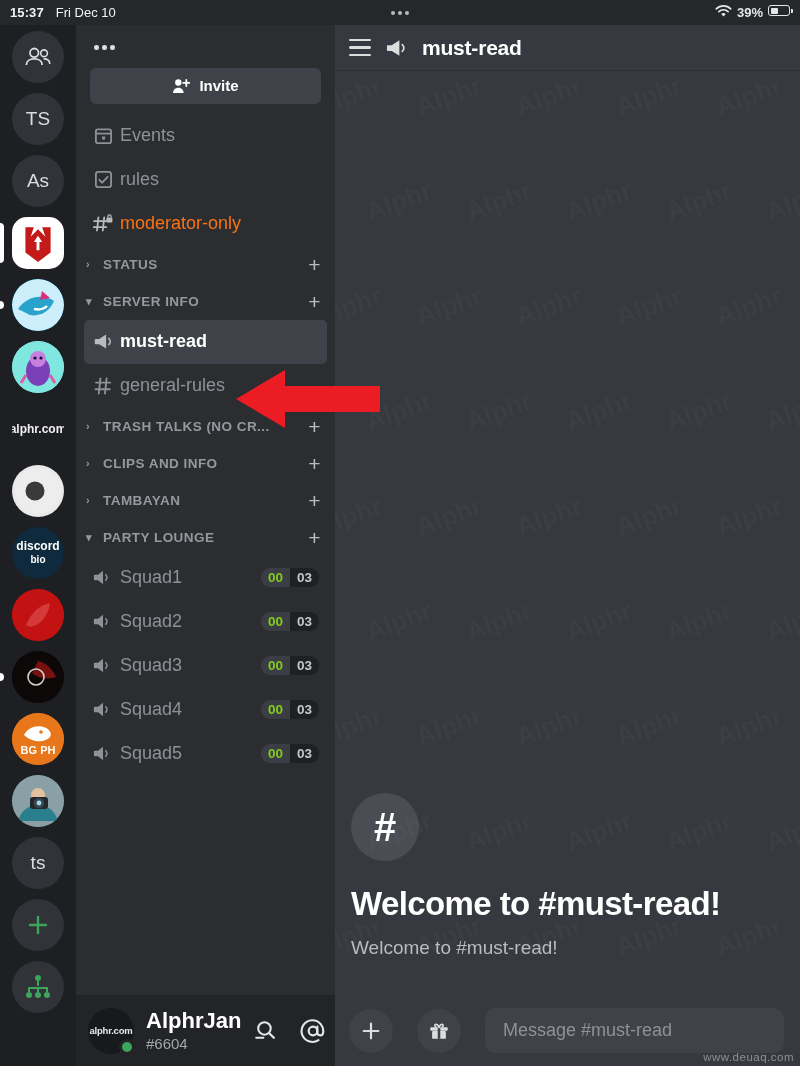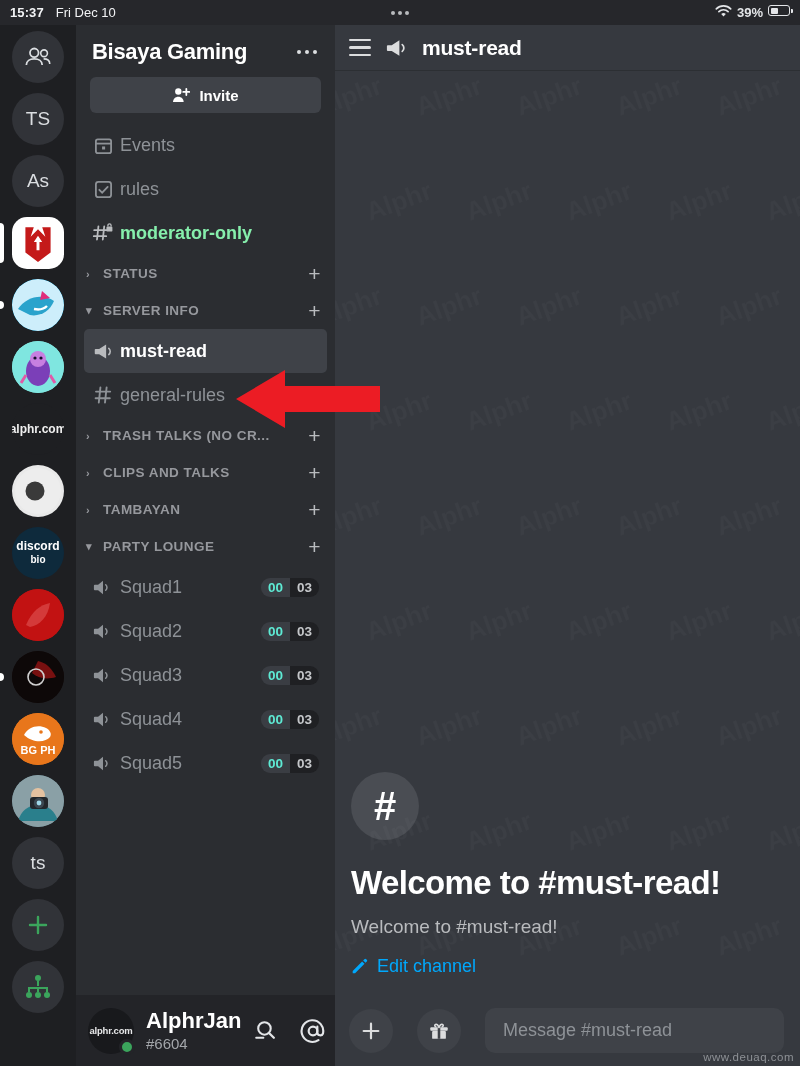--- a/index.html
+++ b/index.html
@@ -83,39 +83,39 @@
   }
 
   .chan-scroll { flex: 1 1 auto; overflow: hidden; padding-bottom: 4px; }
 
   .chan {
     height: 44px; margin: 0 8px; padding: 0 8px;
     border-radius: 5px;
     display: flex; align-items: center; gap: 6px;
     color: #8e9297; font-size: 18px;
   }
-  .chan.bold { color: #86efac; font-weight: 700; }
+  .chan.bold { color: #f97316; font-weight: 400; }
   .chan.active { background: #3f4248; color: #fff; font-weight: 700; }
   .chan .ic { width: 22px; height: 22px; flex: 0 0 22px; display: flex;
               align-items: center; justify-content: center; color: #8e9297; }
   .chan.bold .ic, .chan.active .ic { color: #b9bbbe; }
   .chan .nm { white-space: nowrap; overflow: hidden; text-overflow: ellipsis; }
 
   .cat {
     height: 37px; margin: 0 4px; padding: 0 10px 0 6px;
     display: flex; align-items: center; gap: 4px;
     color: #96989d; font-size: 13.5px; font-weight: 700; letter-spacing: .45px;
   }
   .cat .chev { width: 13px; flex: 0 0 13px; font-size: 11px; color: #96989d; }
   .cat .ctx { flex: 1 1 auto; white-space: nowrap; overflow: hidden; text-overflow: ellipsis; }
   .cat .plus { font-size: 21px; font-weight: 400; color: #b9bbbe; line-height: 1; padding-left: 6px; }
 
   .vbadge { margin-left: auto; display: flex; align-items: center;
             border-radius: 9px; overflow: hidden; font-size: 13.5px; font-weight: 600; }
-  .vbadge .a { background: #3a3d43; color: #5eead4; padding: 2px 7px; }
+  .vbadge .a { background: #3a3d43; color: #84cc16; padding: 2px 7px; }
   .vbadge .b { background: #1f2023; color: #c5c7ca; padding: 2px 7px; }
 
   
   .userbar {
     flex: 0 0 71px; height: 71px;
     background: #232428;
     display: flex; align-items: center; padding: 0 14px 0 12px; gap: 12px;
   }
   .uavatar { width: 46px; height: 46px; border-radius: 50%; background: #18191c;
              position: relative; display: flex; align-items: center; justify-content: center;
@@ -315,21 +315,20 @@
               <circle cx="23" cy="21" r="3" fill="#3ba55c"></circle>
               <path d="M14 7v5M5 18v-4h18v4M14 14v4" stroke="#3ba55c" stroke-width="2" fill="none"></path>
             </svg>
           </div>
         </div>
       </div>
 
     <div class="sidebar">
 
       <div class="srv-header">
-        <div class="srv-name">Bisaya Gaming</div>
         <div class="srv-dots">
             <i></i>
             <i></i>
             <i></i>
           </div>
       </div>
 
       <div class="invite-btn">
         <svg width="18" height="16" viewBox="0 0 20 18">
           <circle cx="7" cy="5" r="3.6" fill="#fff"></circle>
@@ -396,21 +395,21 @@
             </span>
             <span class="nm">general-rules</span>
           </div>
           <div class="cat">
             <span class="chev">›</span>
             <span class="ctx">TRASH TALKS (NO CR...</span>
             <span class="plus">+</span>
           </div>
           <div class="cat">
             <span class="chev">›</span>
-            <span class="ctx">CLIPS AND TALKS</span>
+            <span class="ctx">CLIPS AND INFO</span>
             <span class="plus">+</span>
           </div>
           <div class="cat">
             <span class="chev">›</span>
             <span class="ctx">TAMBAYAN</span>
             <span class="plus">+</span>
           </div>
           <div class="cat">
             <span class="chev">▾</span>
             <span class="ctx">PARTY LOUNGE</span>
@@ -523,26 +522,20 @@
         <div class="ch-title">must-read</div>
       </div>
 
       <div class="chat-main" id="chatmain">
         <div class="welcome">
           <div class="wl-ava">
             <span>#</span>
           </div>
           <div class="wl-title">Welcome to #must-read!</div>
           <div class="wl-sub">Welcome to #must-read!</div>
-          <div class="wl-edit">
-            <svg width="17" height="17" viewBox="0 0 20 20">
-              <path fill="#00a8fc" d="M2 15.2 13.1 4.1l2.8 2.8L4.8 18H2zM14.3 2.9l1.5-1.5a1.4 1.4 0 0 1 2 0l.8.8a1.4 1.4 0 0 1 0 2l-1.5 1.5z"></path>
-            </svg>
-            <span>Edit channel</span>
-          </div>
         </div>
       <span class="wm" style="left: -20px; top: 10px;">Alphr</span>
           <span class="wm" style="left: 80px; top: 10px;">Alphr</span>
           <span class="wm" style="left: 180px; top: 10px;">Alphr</span>
           <span class="wm" style="left: 280px; top: 10px;">Alphr</span>
           <span class="wm" style="left: 380px; top: 10px;">Alphr</span>
           <span class="wm" style="left: 30px; top: 115px;">Alphr</span>
           <span class="wm" style="left: 130px; top: 115px;">Alphr</span>
           <span class="wm" style="left: 230px; top: 115px;">Alphr</span>
           <span class="wm" style="left: 330px; top: 115px;">Alphr</span>

